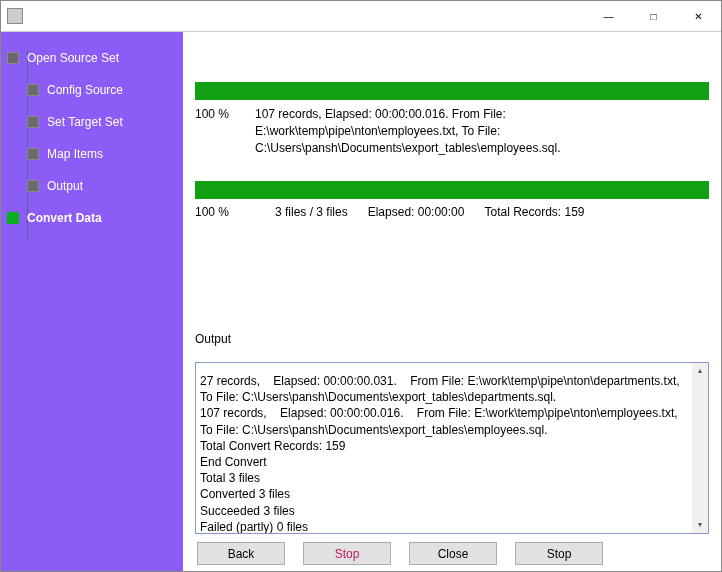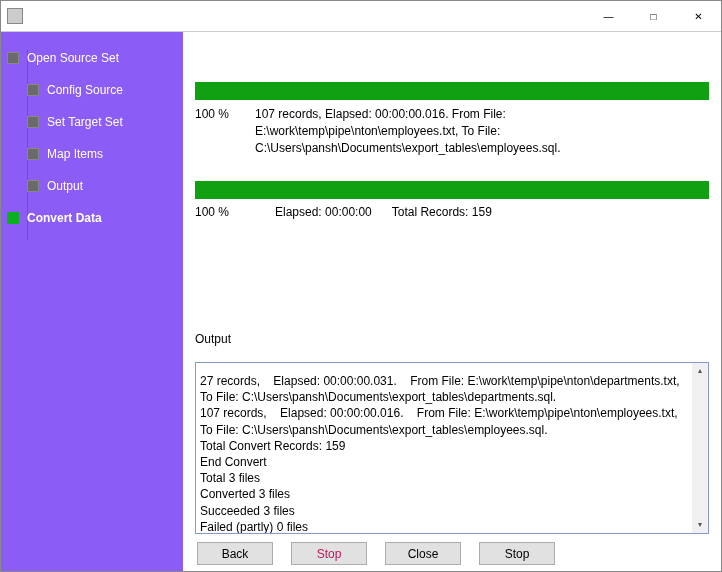--- a/index.html
+++ b/index.html
@@ -173,21 +173,21 @@
       background: #000;
       vertical-align: text-bottom;
     }
     .button-bar {
       margin-top: 8px;
       display: flex;
       gap: 18px;
       padding-left: 2px;
     }
     .btn {
-      width: 76px;
+      width: 88px;
       height: 23px;
       background: #e1e1e1;
       border: 1px solid #adadad;
       font-size: 12px;
       font-family: inherit;
       cursor: pointer;
     }
     .btn:disabled {
       color: #be185d;
       cursor: default;
@@ -241,20 +241,21 @@
       <div class="progress-row">
         <div class="progress-percent">100 %</div>
         <div class="progress-detail">107 records,    Elapsed: 00:00:00.016.    From File: E:\work\temp\pipe\nton\employees.txt,    To File: C:\Users\pansh\Documents\export_tables\employees.sql.</div>
       </div>
 
       <div class="space-gap"></div>
 
       <div class="progress-bar"></div>
       <div class="progress-line2">
         <div class="progress-percent">100 %</div>
+        <div>3 files / 3 files</div>
         <div>Elapsed: 00:00:00</div>
         <div>Total Records: 159</div>
       </div>
     </div>
 
     <div class="output-section">
       <div class="output-label">Output</div>
       <div class="output-box">
         <div class="output-content"><span>27 records,    Elapsed: 00:00:00.031.    From File: E:\work\temp\pipe\nton\departments.txt,    To File: C:\Users\pansh\Documents\export_tables\departments.sql.
 107 records,    Elapsed: 00:00:00.016.    From File: E:\work\temp\pipe\nton\employees.txt,    To File: C:\Users\pansh\Documents\export_tables\employees.sql.

